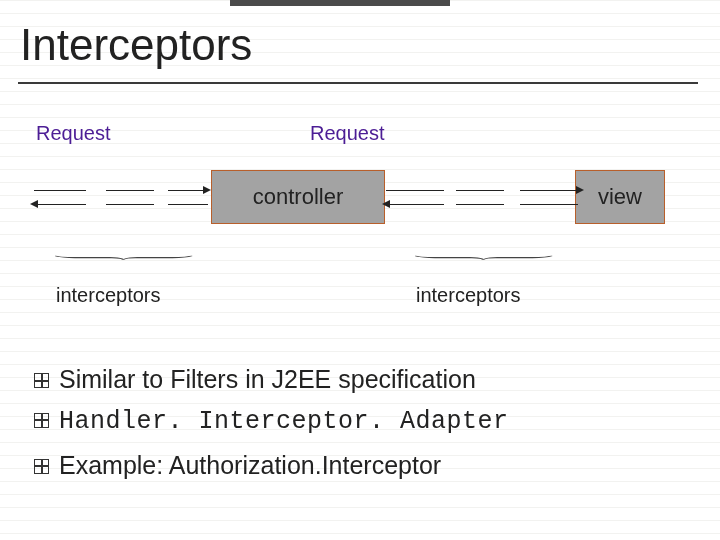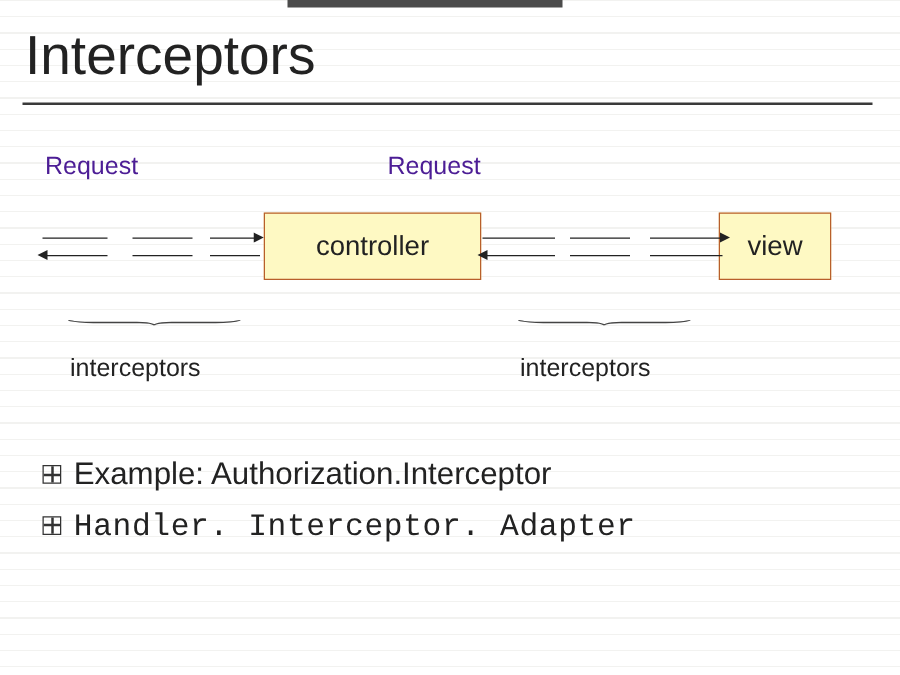--- a/index.html
+++ b/index.html
@@ -29,21 +29,21 @@
   .title-rule{
     position:absolute;left:18px;top:82px;width:680px;height:0;
     border-top:2px solid #3a3a3a;
   }
 
   .lbl{position:absolute;font-size:20px;color:#4c1d95}
 
   .box{
     position:absolute;
     border:1.5px solid #b85f2b;
-    background:#fef9c3;
+    background:#a3a3a3;
     text-align:center;
     font-size:22px;
     display:flex;align-items:center;justify-content:center;
   }
   .controller{left:211px;top:170px;width:172px;height:52px}
   .view{left:575px;top:170px;width:88px;height:52px}
 
   
   .seg{position:absolute;height:0;border-top:1.5px solid #222}
   .seg.a{left:34px;top:190px;width:52px}
@@ -128,19 +128,23 @@
 
 <div class="brace left">︸</div>
 <div class="brace right">︸</div>
 
 <div class="capt left">interceptors</div>
 <div class="capt right">interceptors</div>
 
 <div class="bullets">
   <div class="row">
     <div class="ico"></div>
-    <span>Example: Authorization.Interceptor</span>
+    <span>Similar to Filters in J2EE specification</span>
   </div>
   <div class="row">
     <div class="ico"></div>
     <span class="mono">Handler. Interceptor. Adapter</span>
   </div>
+  <div class="row">
+    <div class="ico"></div>
+    <span>Example: Authorization.Interceptor</span>
+  </div>
 </div>
 
 </body></html>

